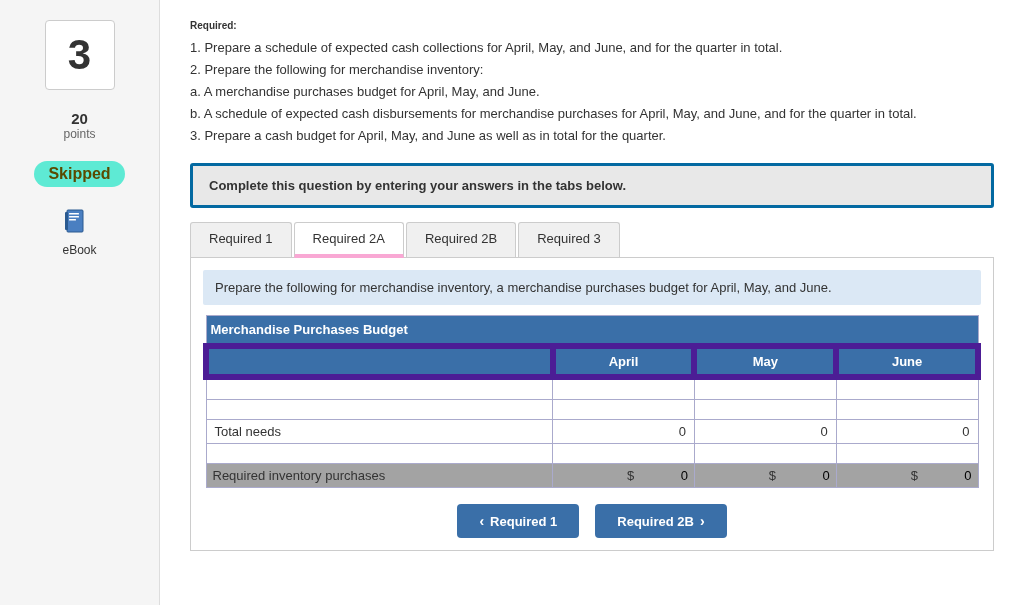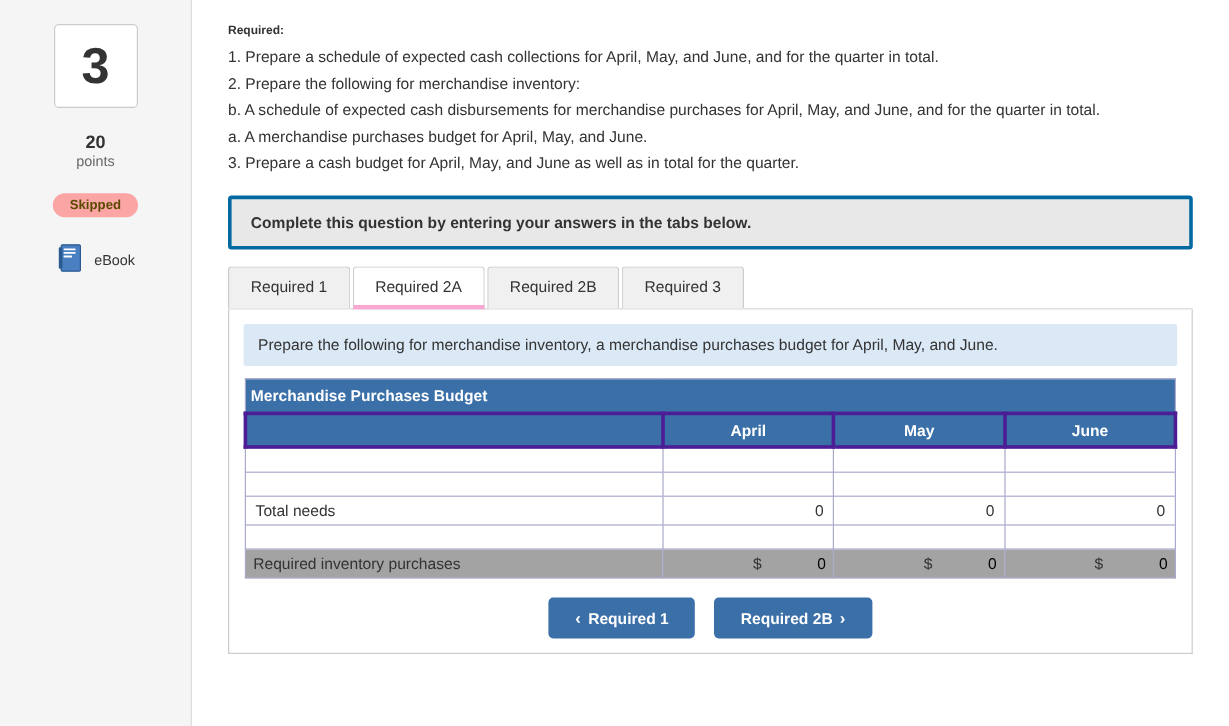--- a/index.html
+++ b/index.html
@@ -46,31 +46,30 @@
     .points-value {
       font-size: 15px;
       font-weight: bold;
       color: #333;
     }
     .points-label {
       font-size: 12px;
       color: #666;
     }
     .skipped-badge {
-      background: #fca5a5;
+      background: #5eead4;
       color: #5a4a00;
       border-radius: 20px;
       padding: 4px 14px;
-      font-size: 11px;
+      font-size: 16px;
       font-weight: bold;
     }
     .sidebar-item {
       display: flex;
-      flex-direction: row;
-      align-items: center;
+      flex-direction: column;
       cursor: pointer;
       gap: 4px;
     }
     .sidebar-icon {
       width: 28px;
       height: 32px;
       display: flex;
       align-items: center;
       justify-content: center;
     }
@@ -154,21 +153,21 @@
       text-align: left;
       font-weight: bold;
       padding: 6px 4px;
     }
     .budget-table .header-row td {
       background: #3a6fa8;
       color: #fff;
       text-align: center;
       font-weight: bold;
       padding: 5px 20px;
-      border: 3px solid #4c1d95;
+      border: 6px solid #4c1d95;
     }
     .budget-table .header-row td:first-child {
       background: #3a6fa8;
       text-align: left;
     }
     .budget-table tr td {
       border: 1px solid #aac;
       padding: 4px 6px;
     }
     .budget-table .input-row td {
@@ -256,22 +255,22 @@
       </div>
       <span class="sidebar-item-label">eBook</span>
     </div>
   </div>
 
   <div class="main-content">
     <p class="required-heading">Required:</p>
     <div class="required-list">
       <div>1. Prepare a schedule of expected cash collections for April, May, and June, and for the quarter in total.</div>
       <div>2. Prepare the following for merchandise inventory:</div>
+      <div>a. A merchandise purchases budget for April, May, and June.</div>
       <div>b. A schedule of expected cash disbursements for merchandise purchases for April, May, and June, and for the quarter in total.</div>
-      <div>a. A merchandise purchases budget for April, May, and June.</div>
       <div>3. Prepare a cash budget for April, May, and June as well as in total for the quarter.</div>
     </div>
 
     <div class="complete-question-bar">
       <span>Complete this question by entering your answers in the tabs below.</span>
     </div>
 
     <div class="tabs-container">
       <div class="tab">
         <span>Required 1</span>

